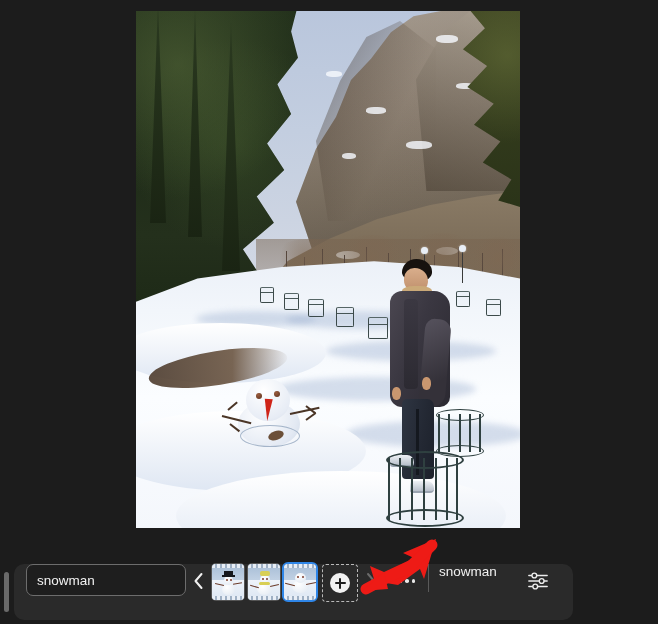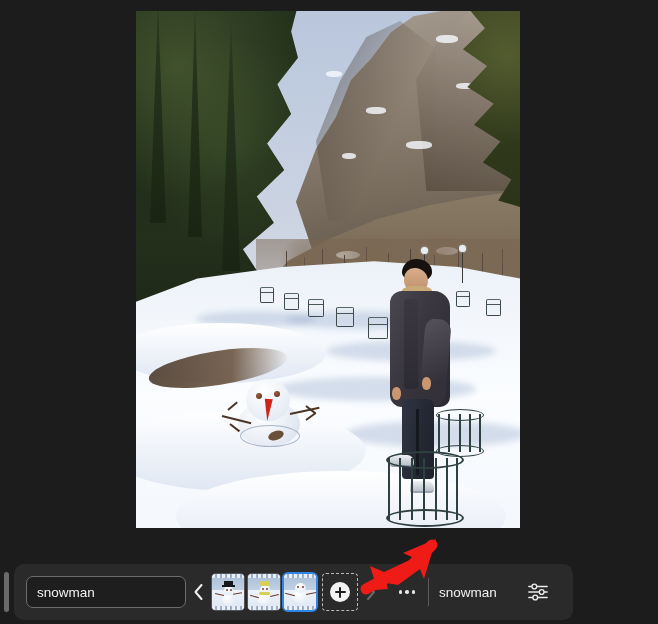--- a/index.html
+++ b/index.html
@@ -295,21 +295,21 @@
     background: #6a6a6a;
     border-radius: 3px;
   }
   #toolbar {
     position: absolute;
     left: 14px; top: 4px;
     width: 559px; height: 56px;
     background: #2a2a2a;
     border-radius: 10px;
     display: flex;
-    align-items: center;
+    align-items: flex-start;
   }
 
   #prompt-input {
     width: 160px; height: 32px;
     margin-left: 12px;
     background: #1e1e1e;
     border: 1px solid #6d6d6d;
     border-radius: 7px;
     color: #f2f2f2;
     font-size: 13.5px;

